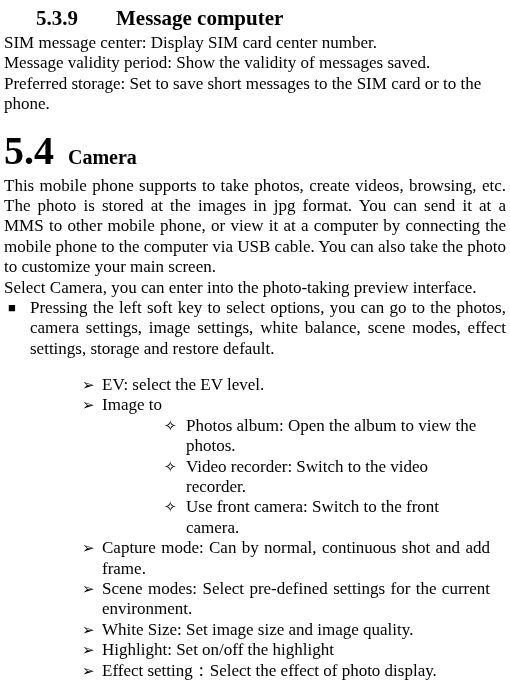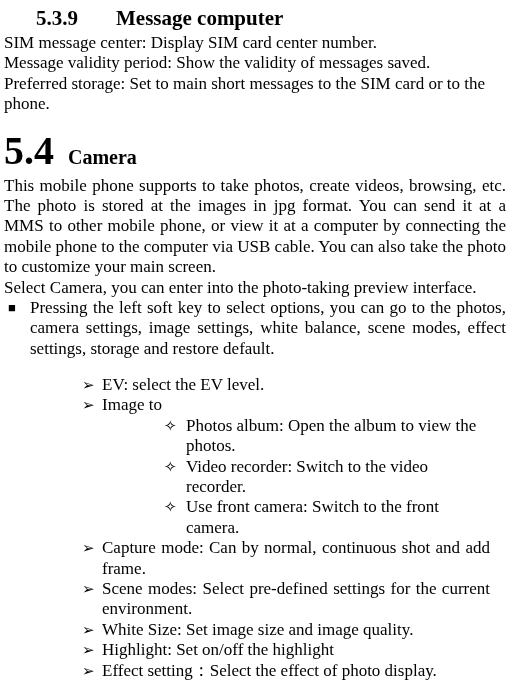--- a/index.html
+++ b/index.html
@@ -108,21 +108,21 @@
 
 <div class="page">
 
   <div class="h-section">
     <span class="num">5.3.9</span><span>Message computer</span>
   </div>
 
   <div class="body-text">
     <p class="para">SIM message center: Display SIM card center number.</p>
     <p class="para">Message validity period: Show the validity of messages saved.</p>
-    <p class="para">Preferred storage: Set to main short messages to the SIM card or to the phone.</p>
+    <p class="para">Preferred storage: Set to save short messages to the SIM card or to the phone.</p>
   </div>
 
   <div class="h-chapter">
     <span class="chapnum">5.4</span><span class="chaptitle">Camera</span>
   </div>
 
   <div class="body-text justify">
     <p class="para">This mobile phone supports to take photos, create videos, browsing, etc. The photo is stored at the images in jpg format. You can send it at a MMS to other mobile phone, or view it at a computer by connecting the mobile phone to the computer via USB cable. You can also take the photo to customize your main screen.</p>
     <p class="para">Select Camera, you can enter into the photo-taking preview interface.</p>
 

